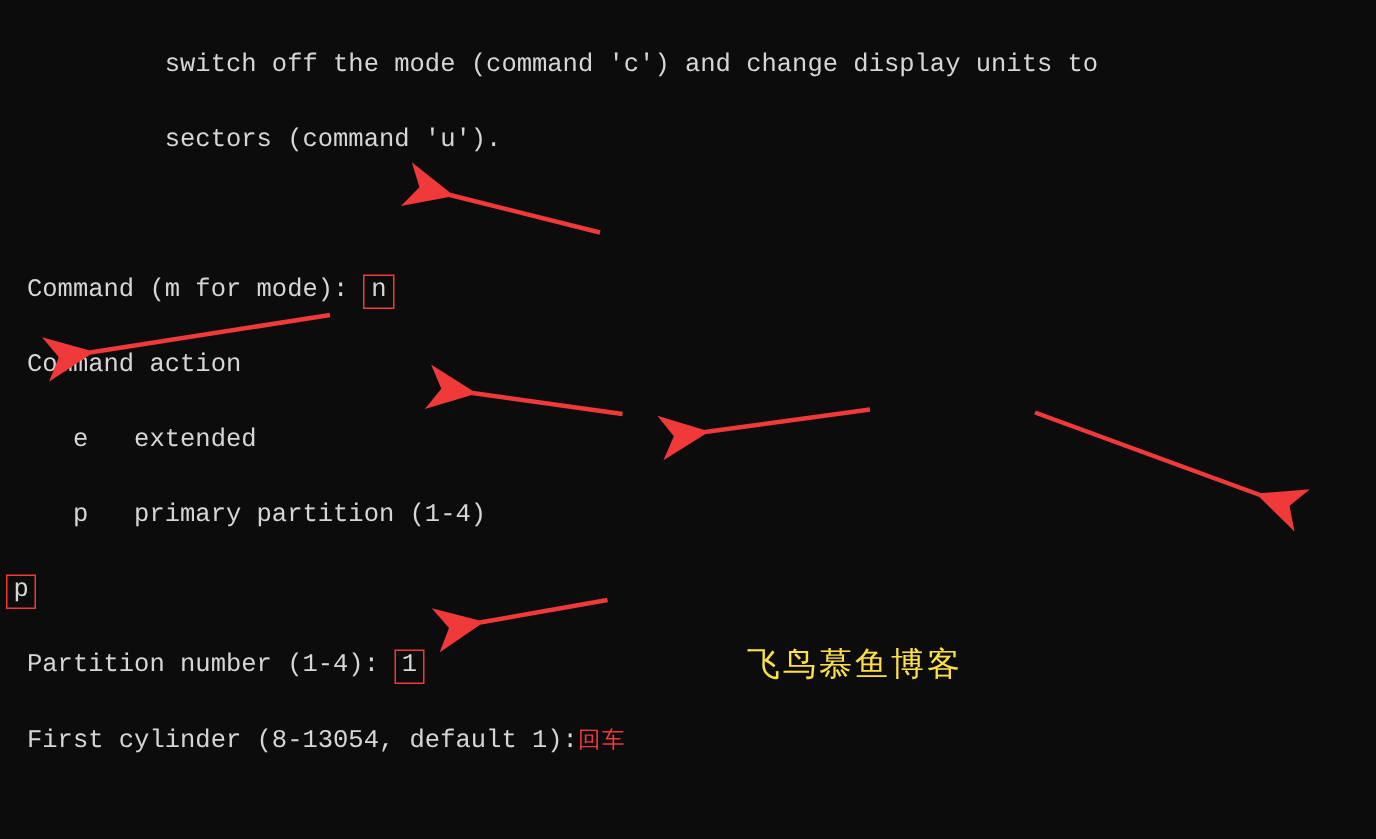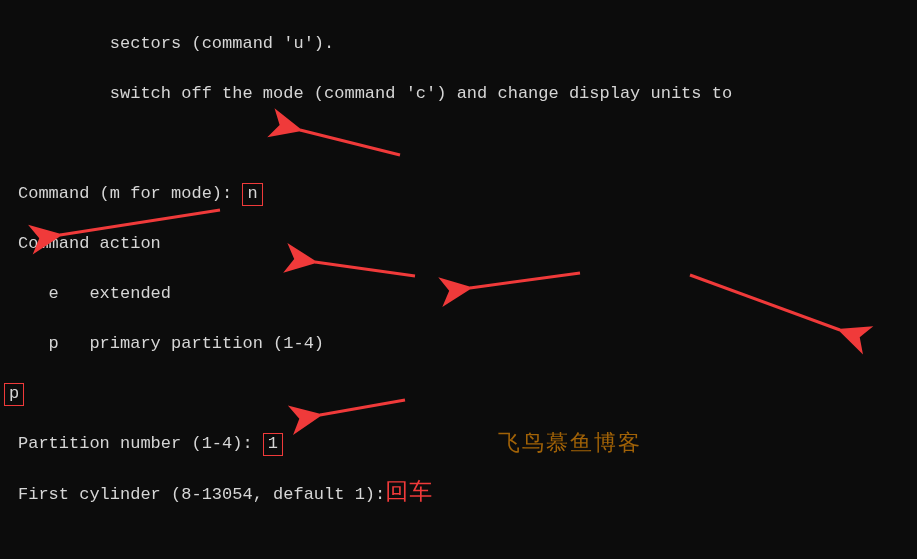--- a/index.html
+++ b/index.html
@@ -18,35 +18,35 @@
   white-space:pre;
   position:relative;
 }
 .line{white-space:pre}
 .boxed{
   border:1px solid #f03a3a;
   padding:0 4px 1px 4px;
   display:inline-block;
   line-height:20px;
 }
-.cn,.enter{color:#f03a3a;font-family:Liberation Mono, monospace;font-size:23px}
+.cn,.enter{color:#f03a3a;font-family:Liberation Sans, sans-serif;font-size:15px}
 .enter{letter-spacing:1px}
 .watermark{
   position:absolute;left:498px;top:430px;
-  color:#a16207;font-family:"Microsoft YaHei",SimSun,sans-serif;
+  color:#fde047;font-family:"Microsoft YaHei",SimSun,sans-serif;
   font-size:22px;letter-spacing:2px;
 }
 .arrows{position:absolute;left:0;top:0;pointer-events:none}
 </style>
 </head>
 <body>
 
 <div class="terminal">
+<div class="line">         switch off the mode (command 'c') and change display units to</div>
 <div class="line">         sectors (command 'u').</div>
-<div class="line">         switch off the mode (command 'c') and change display units to</div>
 <div class="line">&nbsp;</div>
 <div class="line"><span>Command (m for mode): </span><span class="boxed">n</span></div>
 <div class="line">Command action</div>
 <div class="line">   e   extended</div>
 <div class="line">   p   primary partition (1-4)</div>
 <div class="line" style="margin-left:-14px"><span class="boxed">p</span></div>
 <div class="line"><span>Partition number (1-4): </span><span class="boxed">1</span></div>
 <div class="line"><span>First cylinder (8-13054, default 1):</span><span class="enter">回车</span></div>
 
 

